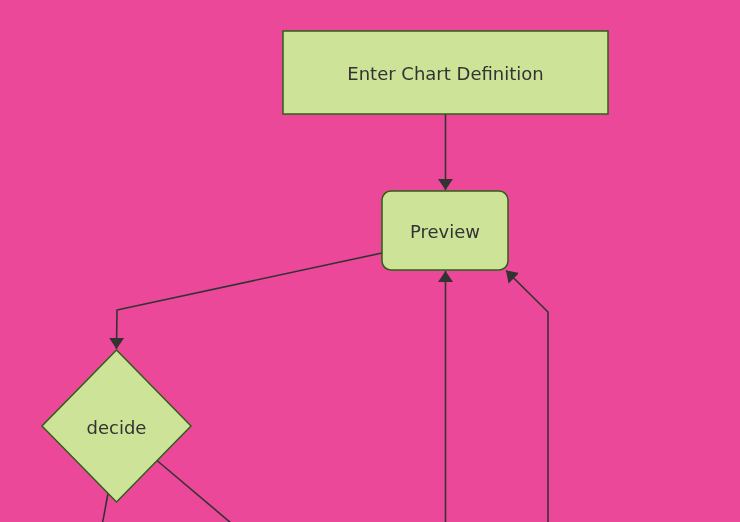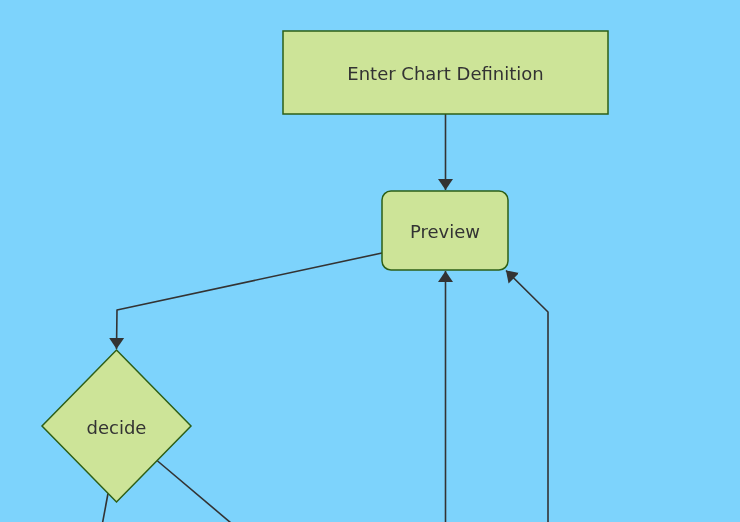--- a/index.html
+++ b/index.html
@@ -1,21 +1,21 @@
 <!DOCTYPE html>
 <html><head>
 <meta charset="utf-8">
 <style>
   html, body { margin: 0; padding: 0; }
   body { background: #ffffff; }
   .canvas {
     position: relative;
     width: 740px;
     height: 522px;
-    background: #7dd3fc;
+    background: #ec4899;
     overflow: hidden;
   }
   .edge {
     fill: none;
     stroke-width: 1.6px;
     stroke-linejoin: round;
   }
   .node-shape {
     stroke-width: 1.5px;
   }

